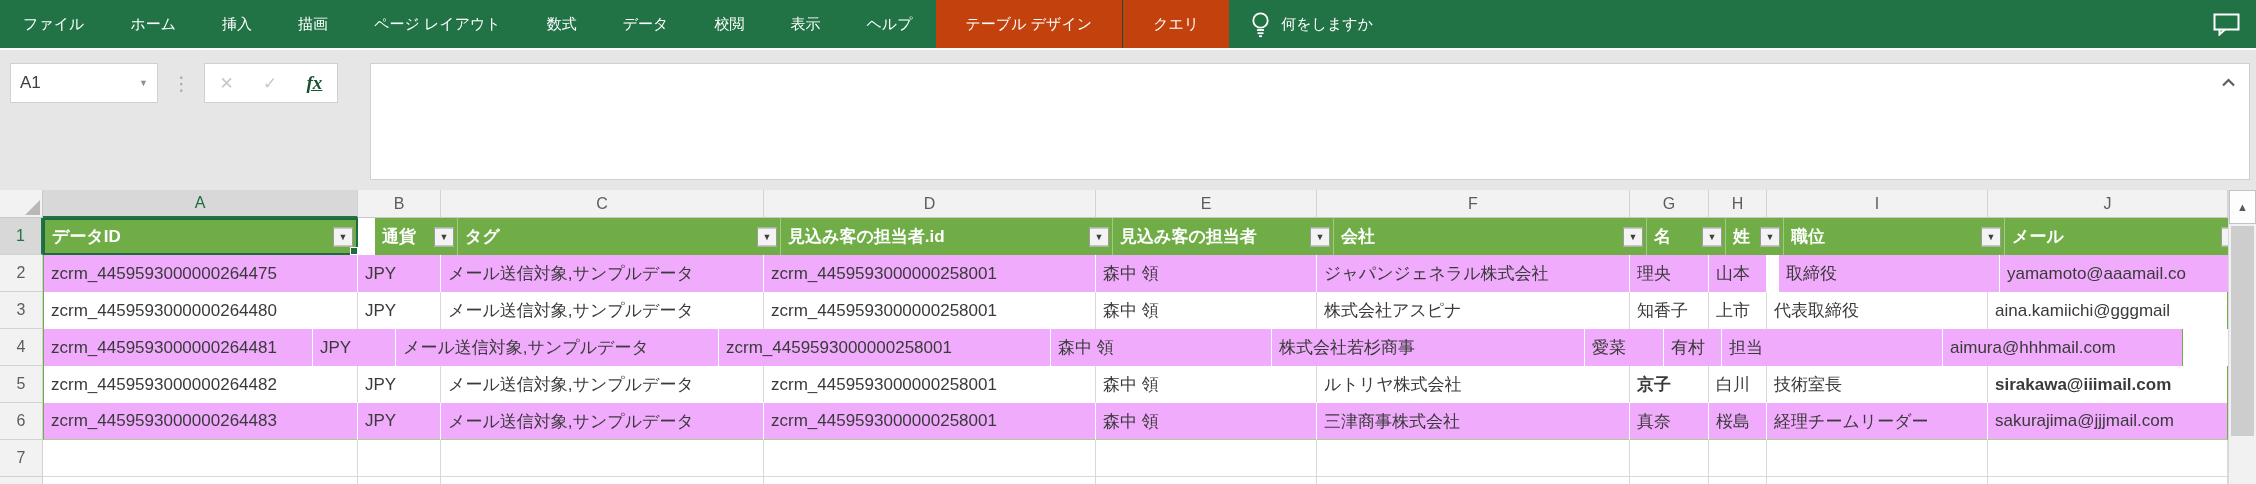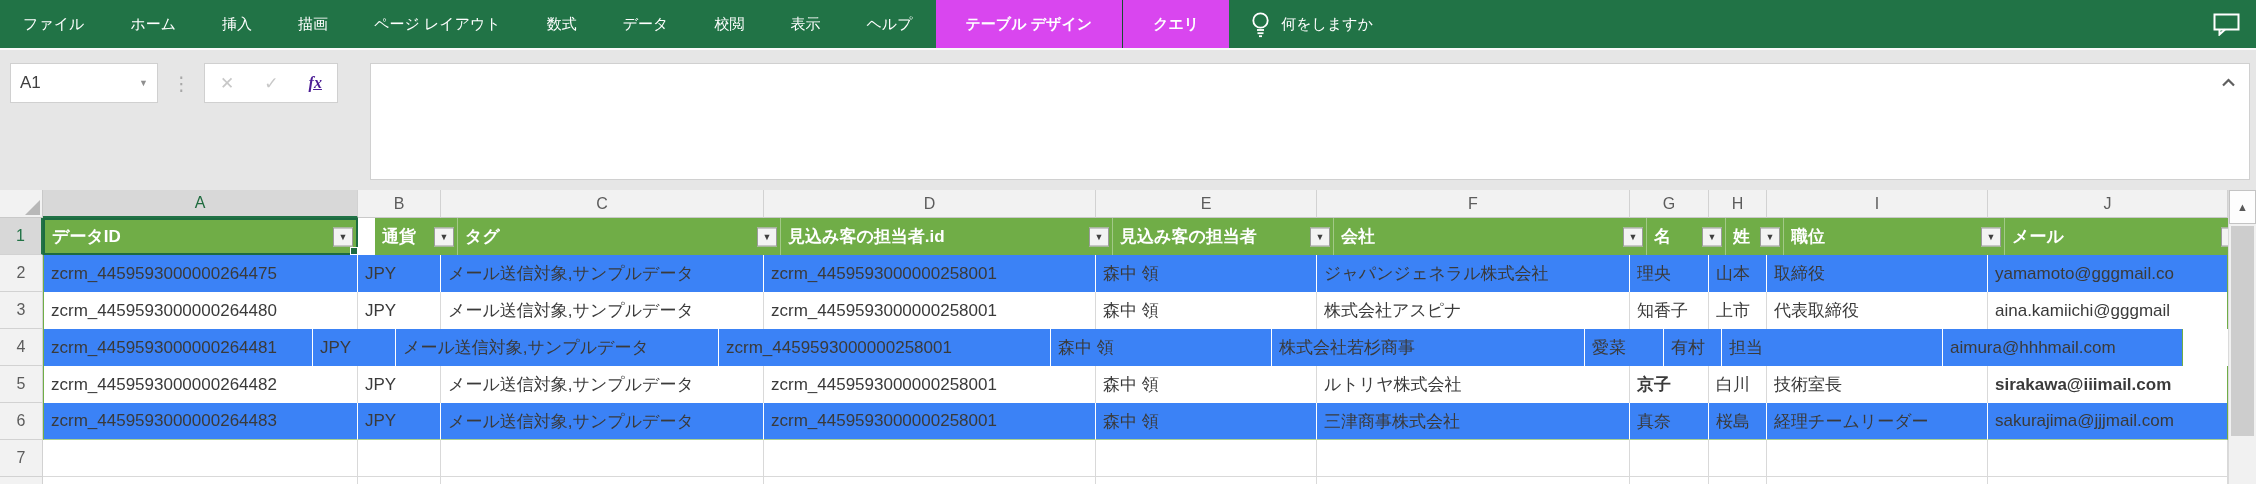--- a/index.html
+++ b/index.html
@@ -8,21 +8,21 @@
     font-family: "Liberation Sans", "DejaVu Sans", sans-serif;
     background: #ffffff; position: relative;
   }
 
   
   .ribbon {
     position: absolute; left: 0; top: 0; width: 2256px; height: 48px;
     background: #217346; display: flex; align-items: stretch; color: #fff;
   }
   .tab { display: flex; align-items: center; padding: 0 23px; font-size: 15px; white-space: nowrap; }
-  .tab.contextual { background: #d946ef; padding: 0 30px; font-weight: bold; }
+  .tab.contextual { background: #c2410c; padding: 0 30px; }
   .tab.query { border-left: 1px solid #174f2f; }
   .tellme { display: flex; align-items: center; gap: 11px; padding: 0 22px; font-size: 15px; white-space: nowrap; }
   .comment { margin-left: auto; display: flex; align-items: center; padding-right: 16px; }
 
   
   .fbar {
     position: absolute; left: 0; top: 48px; width: 2256px; height: 142px;
     background: #e6e6e6; border-top: 2px solid #fafafa;
   }
   .namebox {
@@ -31,21 +31,21 @@
     padding: 0 9px; font-size: 17px; color: #3f3f3f;
   }
   .nb-caret { margin-left: auto; font-size: 9px; color: #8f8f8f; }
   .sepdots { position: absolute; left: 172px; top: 13px; height: 40px; display: flex; align-items: center; color: #a8a8a8; font-size: 19px; }
   .fxgroup {
     position: absolute; left: 204px; top: 13px; width: 134px; height: 40px;
     background: #fff; border: 1px solid #d0d0d0;
     display: flex; align-items: center; justify-content: space-around;
   }
   .icon-x, .icon-check { color: #c8c8c8; font-size: 17px; }
-  .fx { font-family: "Liberation Serif", serif; font-style: italic; font-weight: bold; font-size: 16px; color: #4c1d95; text-decoration: underline; }
+  .fx { font-family: "Liberation Serif", serif; font-style: italic; font-weight: bold; font-size: 19px; color: #14532d; text-decoration: underline; }
   .finput {
     position: absolute; left: 370px; top: 13px; right: 6px; height: 117px;
     background: #fff; border: 1px solid #d0d0d0;
   }
   .fchevron { position: absolute; right: 13px; top: 9px; }
 
   
   .sheet { position: absolute; left: 0; top: 190px; width: 2256px; height: 294px; background: #fff; }
 
   .chrow { display: flex; height: 28px; }
@@ -81,21 +81,21 @@
     display: flex; align-items: center; justify-content: center;
   }
   .fill-handle { position: absolute; right: -2px; bottom: -2px; width: 8px; height: 8px; background: #1c6b41; border: 1px solid #fff; z-index: 3; }
 
   .row { display: flex; height: 37px; }
   .cell {
     flex: none; font-size: 17px; color: #3a3a3a; background: #fff;
     padding: 0 4px 0 7px; display: flex; align-items: center;
     border-right: 1px solid #d9d9d9; overflow: hidden; white-space: nowrap;
   }
-  .row.band .cell { background: #3b82f6; border-right-color: #ffffff; }
+  .row.band .cell { background: #f0abfc; border-right-color: #ffffff; }
   .row.intable .cell.colA { border-left: 1px solid #70ad47; }
   .row.intable .cell.colJ { border-right-color: #70ad47; }
   .row.tlast .cell { border-bottom: 1px solid #a9d08e; }
   .row.plain .cell { border-bottom: 1px solid #d9d9d9; }
 
   .sliver { display: flex; height: 7px; }
   .sliver .snum { flex: none; width: 43px; height: 7px; background: #f2f2f2; border-right: 1px solid #d2d2d2; }
   .sliver .scell { flex: none; height: 7px; background: #fff; border-right: 1px solid #d9d9d9; }
 
   .vscroll { position: absolute; right: 0; top: 0; width: 28px; height: 294px; background: #f1f1f1; border-left: 1px solid #dadada; }
@@ -229,22 +229,22 @@
       <div class="row band intable">
         <div class="rnum">2</div>
         <div class="cell colA" style="width: 315px;">zcrm_4459593000000264475</div>
         <div class="cell colB" style="width: 83px;">JPY</div>
         <div class="cell colC" style="width: 323px;">メール送信対象,サンプルデータ</div>
         <div class="cell colD" style="width: 332px;">zcrm_4459593000000258001</div>
         <div class="cell colE" style="width: 221px;">森中 領</div>
         <div class="cell colF" style="width: 313px;">ジャパンジェネラル株式会社</div>
         <div class="cell colG" style="width: 79px;">理央</div>
         <div class="cell colH" style="width: 58px;">山本</div>
-        <div class="cell colI" style="width: 221px;">取締役</div>
-        <div class="cell colJ" style="width: 240px;">yamamoto@gggmail.co</div>
+        <div class="cell colI" style="width: 221px; margin-left: 12px;">取締役</div>
+        <div class="cell colJ" style="width: 240px;">yamamoto@aaamail.co</div>
       </div>
       <div class="row intable">
         <div class="rnum">3</div>
         <div class="cell colA" style="width: 315px;">zcrm_4459593000000264480</div>
         <div class="cell colB" style="width: 83px;">JPY</div>
         <div class="cell colC" style="width: 323px;">メール送信対象,サンプルデータ</div>
         <div class="cell colD" style="width: 332px;">zcrm_4459593000000258001</div>
         <div class="cell colE" style="width: 221px;">森中 領</div>
         <div class="cell colF" style="width: 313px;">株式会社アスピナ</div>
         <div class="cell colG" style="width: 79px;">知香子</div>

